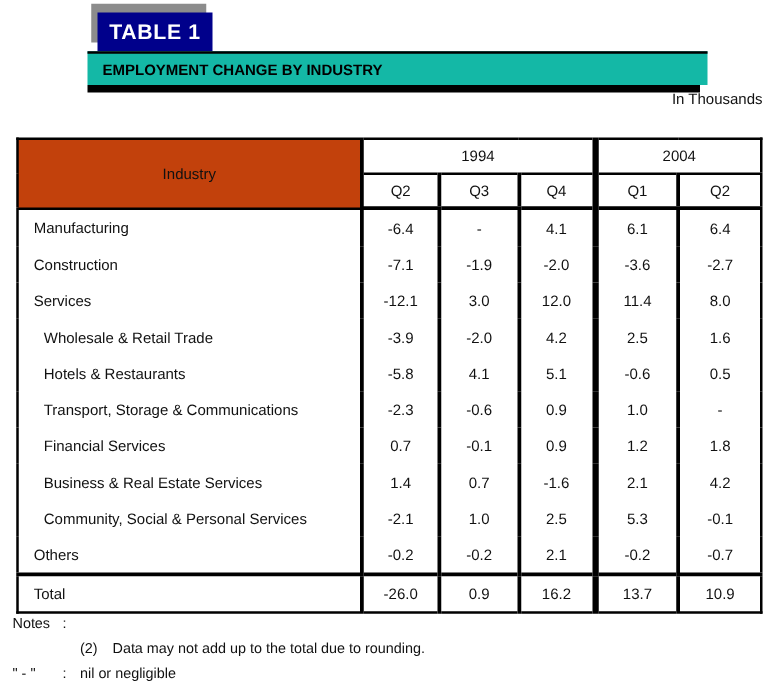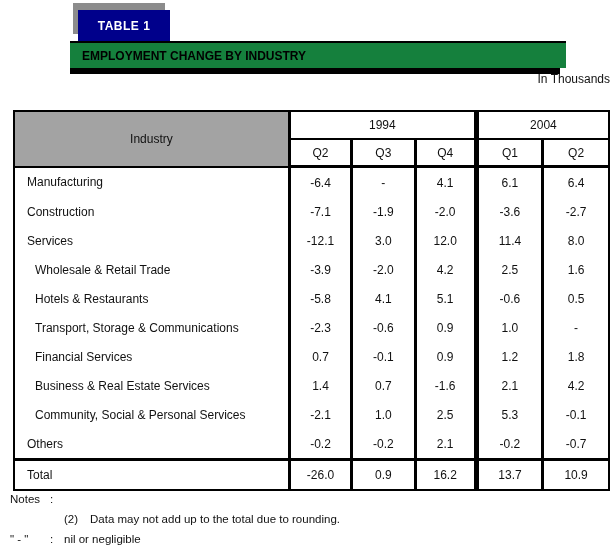--- a/index.html
+++ b/index.html
@@ -2,37 +2,37 @@
 <html><head>
 <meta charset="utf-8">
 <style>
   html,body{margin:0;padding:0;background:#fff;}
   #page{position:relative;width:614px;height:550px;background:#ffffff;
         font-family:"Liberation Sans","DejaVu Sans",sans-serif;color:#111;overflow:hidden;}
 
   
   .badge-shadow{position:absolute;left:73px;top:3px;width:92px;height:31px;background:#8c8c8c;}
   .badge{position:absolute;left:78px;top:10px;width:92px;height:31px;background:#00008B;
-         color:#fff;font-weight:bold;font-size:12px;display:flex;align-items:center;justify-content:center;
+         color:#fff;font-weight:bold;font-size:17px;display:flex;align-items:center;justify-content:center;
          letter-spacing:.5px;}
 
   
-  .titlebar{position:absolute;left:70px;top:41px;width:484px;height:25px;background:#15803d;
+  .titlebar{position:absolute;left:70px;top:41px;width:484px;height:25px;background:#14b8a6;
             border-top:2px solid #000;display:flex;align-items:center;padding-left:12px;
             font-weight:bold;font-size:12px;color:#000;box-sizing:content-box;}
   .thickbar{position:absolute;left:70px;top:68px;width:490px;height:6px;background:#000;}
 
   .units{position:absolute;left:400px;top:72px;width:210px;text-align:right;font-size:12px;color:#111;}
 
   
   .tblwrap{position:absolute;left:13px;top:110px;}
   table{border-collapse:collapse;table-layout:fixed;width:597px;font-size:12px;color:#111;
         border:2px solid #000;}
   th,td{padding:0;font-weight:normal;}
-  th.industry{background:#a3a3a3;text-align:center;vertical-align:middle;}
+  th.industry{background:#c2410c;text-align:center;vertical-align:middle;}
   tr.yearrow th{height:26px;border-bottom:2px solid #000;text-align:center;}
   tr.qrow th{height:25px;border-bottom:3px solid #000;text-align:center;}
   td.v,th.v{border-left:3px solid #000;text-align:center;vertical-align:middle;}
   td.grp,th.grp{border-left:5px solid #000;}
   tbody td{height:29px;vertical-align:middle;}
   td.lbl{text-align:left;padding-left:12px;}
   tr.indent td.lbl{padding-left:20px;}
   tr.totalrow td{border-top:3px solid #000;height:28px;}
 
   

